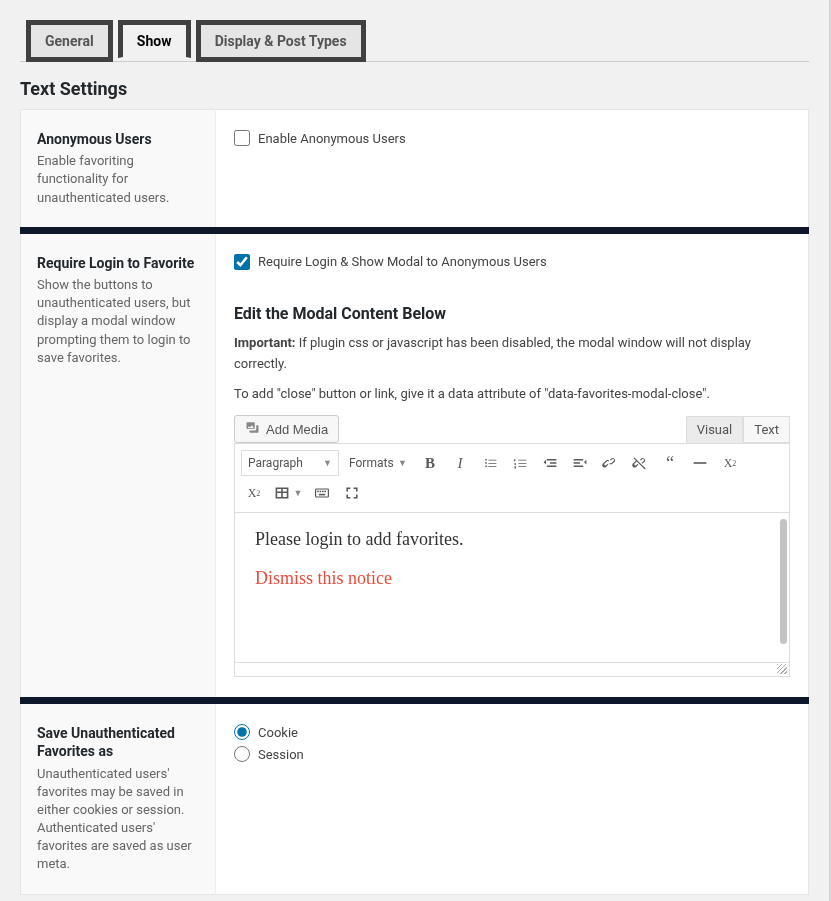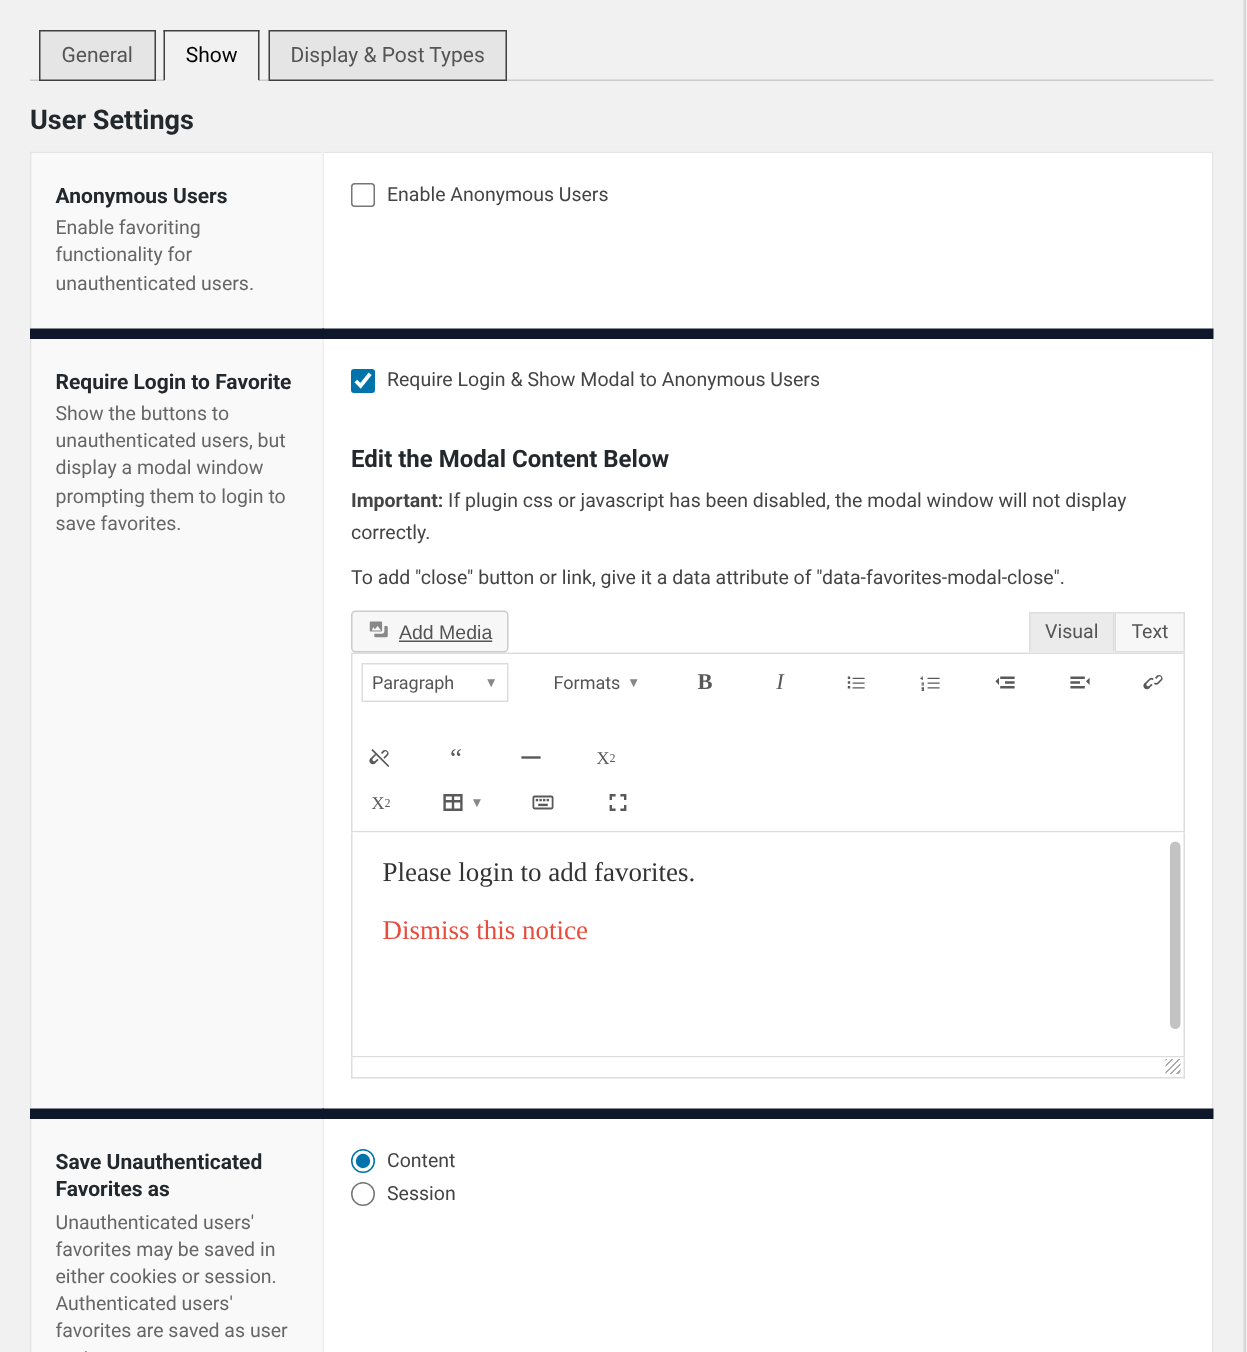--- a/index.html
+++ b/index.html
@@ -1,43 +1,43 @@
 <!DOCTYPE html>
 <html><head>
 <meta charset="utf-8">
 <style>
 * { box-sizing: border-box; margin: 0; padding: 0; }
 body { font-family: -apple-system, BlinkMacSystemFont, "Segoe UI", Roboto, Helvetica, Arial, sans-serif; background: #f1f1f1; color: #23282d; font-size: 13px; }
 .wrap { padding: 20px 20px 20px 20px; border-right: 2px solid #d7d7d7; min-height: 901px; width: 831px; background: #f1f1f1; }
 h1.page-title { font-size: 23px; font-weight: 400; margin-bottom: 14px; color: #23282d; }
 .nav-tab-wrapper { border-bottom: 1px solid #ccc; margin-bottom: 16px; padding-left: 6px; }
-.nav-tab { display: inline-block; padding: 8px 14px; margin: 0 2px -1px 0; font-size: 14px; font-weight: 400; background: #e5e5e5; border: 1px solid #404040; color: #555; cursor: pointer; text-align: center; }
+.nav-tab { display: inline-block; padding: 8px 14px; margin: 0 2px -1px 0; font-size: 14px; font-weight: 700; background: #e5e5e5; border: 5px solid #404040; color: #555; cursor: pointer; text-align: center; }
 .nav-tab.active { background: #f1f1f1; border-bottom: 1px solid #f1f1f1; color: #000; }
 h2.section-title { font-size: 18px; font-weight: 700; margin-bottom: 10px; color: #23282d; }
 .form-table { width: 100%; border-collapse: collapse; background: #fff; border: 1px solid #e5e5e5; }
 .form-table > tbody > tr { border-top: 7px solid #0f172a; }
 .form-table > tbody > tr:first-child { border-top: none; }
 .form-table th { width: 195px; text-align: left; vertical-align: top; padding: 20px 16px; background: #f9f9f9; border-right: 1px solid #eee; }
 .form-table th .th-title { font-size: 14px; font-weight: 700; color: #23282d; line-height: 1.3; margin-bottom: 4px; }
 .form-table th .th-desc { font-size: 13px; font-weight: 400; color: #666; line-height: 1.4; }
 .form-table td { vertical-align: top; padding: 20px 18px; }
 label.chk { display: inline-flex; align-items: center; font-size: 13px; color: #444; cursor: pointer; margin-bottom: 6px; }
 input[type=checkbox] { width: 16px; height: 16px; margin-right: 8px; accent-color: #0073aa; }
 input[type=radio] { width: 16px; height: 16px; margin-right: 8px; accent-color: #0073aa; }
 h3.modal-heading { font-size: 16px; font-weight: 700; margin: 28px 0 10px 0; color: #23282d; }
 p.help { font-size: 13px; color: #444; line-height: 1.6; margin-bottom: 10px; }
 .help strong { font-weight: 700; }
 .editor-toolbar-top { display: flex; align-items: center; justify-content: space-between; margin-top: 8px; }
-.btn { display: inline-flex; align-items: center; padding: 4px 10px; background: #f7f7f7; border: 1px solid #ccc; border-radius: 3px; font-size: 13px; color: #555; cursor: pointer; text-decoration: underline; }
+.btn { display: inline-flex; align-items: center; padding: 4px 10px; background: #f7f7f7; border: 1px solid #ccc; border-radius: 3px; font-size: 13px; color: #555; cursor: pointer; }
 .btn .icon { margin-right: 6px; color: #888; }
 .editor-tabs { display: flex; border-radius: 12px; }
 .etab { padding: 5px 10px; font-size: 13px; color: #555; background: #f7f7f7; border: 1px solid #ddd; cursor: pointer; }
 .etab.active { background: #ebebeb; border-bottom-color: #ebebeb; }
 .mce-toolbar-group { border: 1px solid #ddd; background: #fff; padding: 4px 6px; }
-.mce-row { display: flex; align-items: center; flex-wrap: wrap; gap: 24px; padding: 2px 0; }
+.mce-row { display: flex; align-items: center; flex-wrap: wrap; gap: 4px; padding: 2px 0; }
 .mce-select { height: 26px; border: 1px solid #ddd; background: #fff; font-size: 12px; padding: 0 6px; color: #555; display: inline-flex; align-items: center; cursor: pointer; min-width: 98px; justify-content: space-between; }
 .mce-select.small { min-width: 70px; }
 .mce-caret { font-size: 9px; margin-left: 4px; color: #888; }
 .mce-btn { width: 26px; height: 26px; display: inline-flex; align-items: center; justify-content: center; color: #595959; cursor: pointer; font-family: Georgia, serif; font-size: 15px; }
 .mce-btn svg { width: 16px; height: 16px; fill: #595959; }
 .mce-content { border: 1px solid #ddd; border-top: none; background: #fff; position: relative; padding: 16px 20px; min-height: 150px; }
 .mce-content .scrollbar-fake { position: absolute; right: 2px; top: 6px; bottom: 18px; width: 7px; background: #c3c3c3; border-radius: 4px; }
 .mce-content p.bodytext { font-family: Georgia, "Times New Roman", serif; font-size: 18px; color: #333; margin-bottom: 18px; }
 .mce-content a.dismiss { font-family: Georgia, "Times New Roman", serif; font-size: 18px; color: #e74c3c; text-decoration: none; cursor: pointer; }
 .mce-status { border: 1px solid #ddd; border-top: none; background: #fff; height: 14px; position: relative; }
@@ -47,21 +47,21 @@
 <body>
 
 <div class="wrap">
 
   <div class="nav-tab-wrapper">
     <span class="nav-tab">General</span>
     <span class="nav-tab active">Show</span>
     <span class="nav-tab">Display &amp; Post Types</span>
   </div>
 
-  <h2 class="section-title">User Settings</h2>
+  <h2 class="section-title">Text Settings</h2>
 
   <table class="form-table">
     <tbody>
       <tr>
         <th>
           <div class="th-title">Anonymous Users</div>
           <div class="th-desc">Enable favoriting functionality for unauthenticated users.</div>
         </th>
         <td>
           <label class="chk">
@@ -191,21 +191,21 @@
       </tr>
 
       <tr>
         <th>
           <div class="th-title">Save Unauthenticated Favorites as</div>
           <div class="th-desc">Unauthenticated users' favorites may be saved in either cookies or session. Authenticated users' favorites are saved as user meta.</div>
         </th>
         <td>
           <label class="chk">
             <input type="radio" name="saveas" checked="" style="">
-            <span>Content</span>
+            <span>Cookie</span>
           </label><br>
           <label class="chk">
             <input type="radio" name="saveas" style="">
             <span>Session</span>
           </label>
         </td>
       </tr>
     </tbody>
   </table>
 </div>

